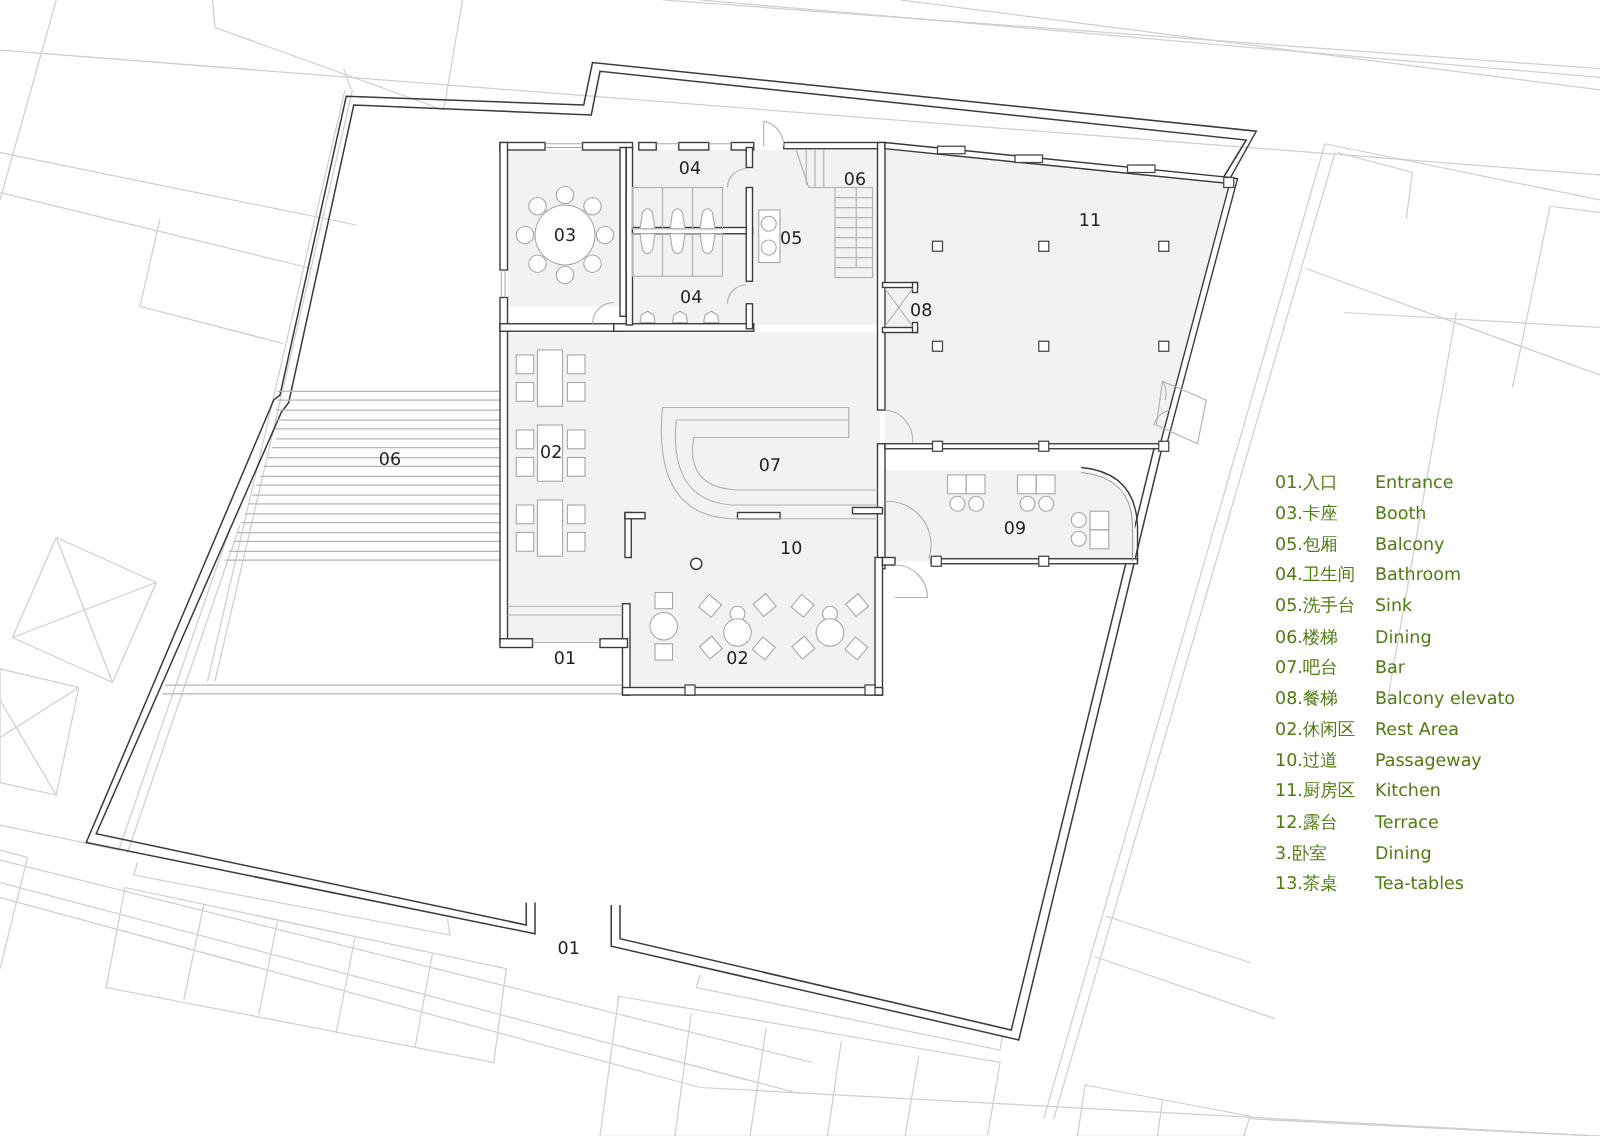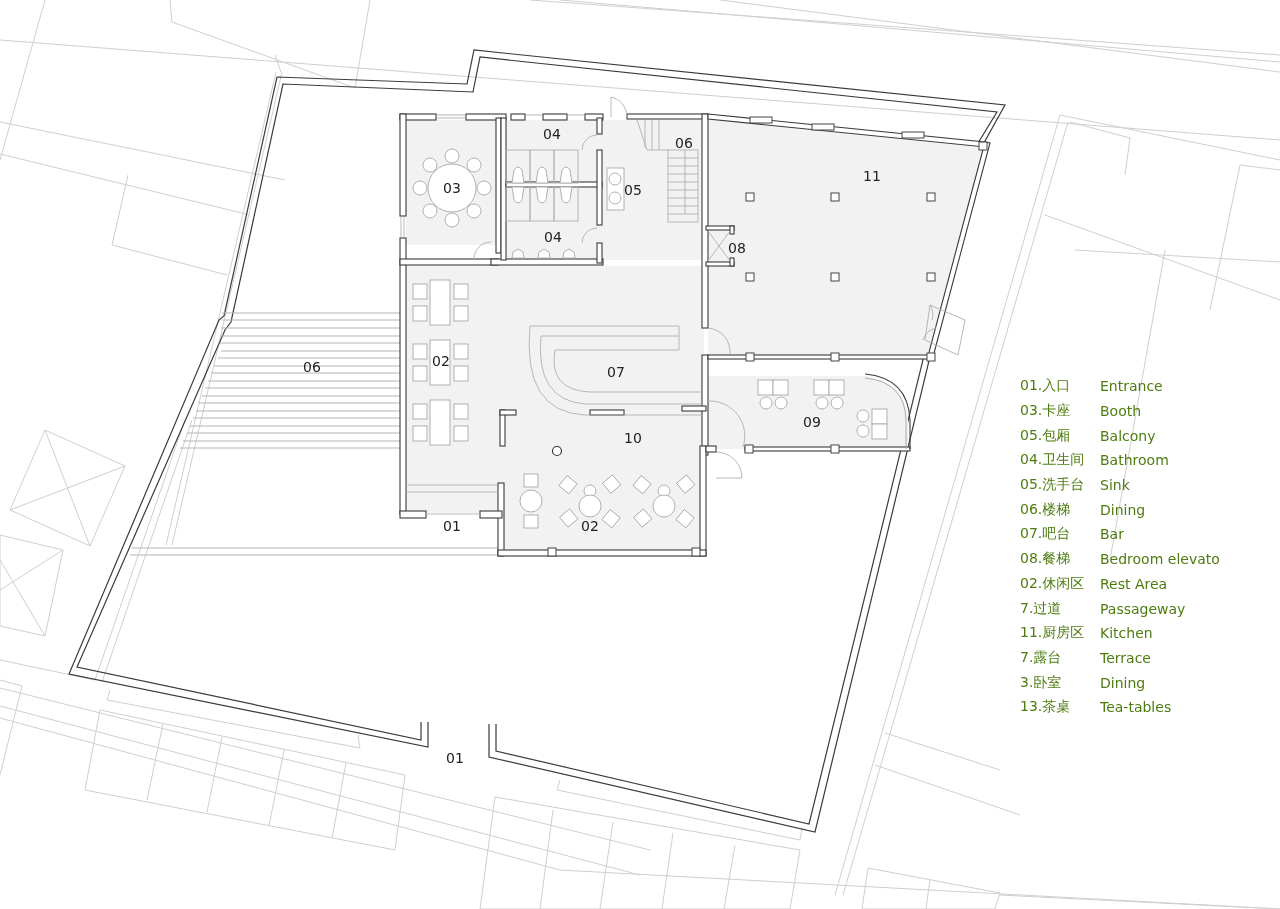--- a/index.html
+++ b/index.html
@@ -378,36 +378,36 @@
   <div class="legend-row">
       <span class="legend-cn">06.楼梯</span>
       <span class="legend-en">Dining</span>
     </div>
   <div class="legend-row">
       <span class="legend-cn">07.吧台</span>
       <span class="legend-en">Bar</span>
     </div>
   <div class="legend-row">
       <span class="legend-cn">08.餐梯</span>
-      <span class="legend-en">Bedroom elevato</span>
+      <span class="legend-en">Balcony elevato</span>
     </div>
   <div class="legend-row">
       <span class="legend-cn">02.休闲区</span>
       <span class="legend-en">Rest Area</span>
     </div>
   <div class="legend-row">
-      <span class="legend-cn">7.过道</span>
+      <span class="legend-cn">10.过道</span>
       <span class="legend-en">Passageway</span>
     </div>
   <div class="legend-row">
       <span class="legend-cn">11.厨房区</span>
       <span class="legend-en">Kitchen</span>
     </div>
   <div class="legend-row">
-      <span class="legend-cn">7.露台</span>
+      <span class="legend-cn">12.露台</span>
       <span class="legend-en">Terrace</span>
     </div>
   <div class="legend-row">
       <span class="legend-cn">3.卧室</span>
       <span class="legend-en">Dining</span>
     </div>
   <div class="legend-row">
       <span class="legend-cn">13.茶桌</span>
       <span class="legend-en">Tea-tables</span>
     </div>

